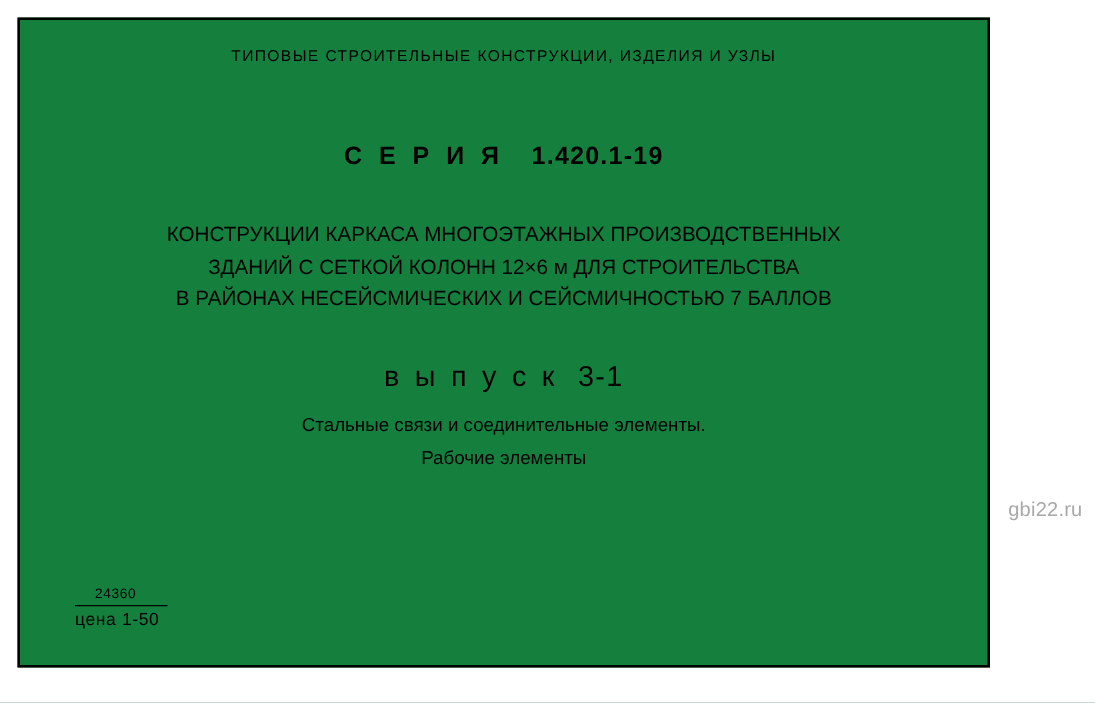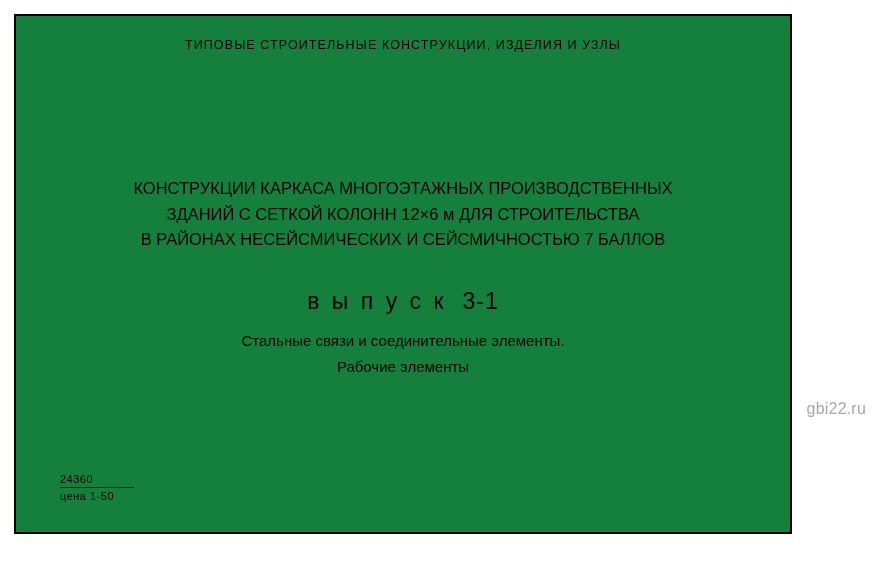--- a/index.html
+++ b/index.html
@@ -117,31 +117,32 @@
     left: 44px;
     bottom: 28px;
     font-size: 11px;
     line-height: 1.25;
     color: #000;
     letter-spacing: 0.5px;
   }
   .code-stamp .code-number {
     display: block;
     padding-bottom: 1px;
+    margin-left: 16px;
   }
   .code-stamp .code-rule {
     display: block;
     width: 74px;
     height: 1px;
     background: #000;
     margin: 0 0 2px 0;
   }
   .code-stamp .code-price {
     display: block;
-    font-size: 11px;
+    font-size: 14px;
     letter-spacing: 0.5px;
   }
 
   
   .watermark {
     position: absolute;
     right: 10px;
     top: 400px;
     font-size: 16px;
     color: #a8a8a8;
@@ -150,20 +151,23 @@
   }
 </style>
 </head>
 <body>
 
 <div class="sheet-frame">
   <div class="sheet-inner">
 
     <div class="doc-header">ТИПОВЫЕ СТРОИТЕЛЬНЫЕ КОНСТРУКЦИИ, ИЗДЕЛИЯ И УЗЛЫ</div>
 
+    <div class="series-line">
+      <span class="series-label">С Е Р И Я</span><span class="series-number">1.420.1-19</span>
+    </div>
 
     <div class="title-block">
       <div class="tline">КОНСТРУКЦИИ КАРКАСА МНОГОЭТАЖНЫХ ПРОИЗВОДСТВЕННЫХ</div>
       <div class="tline">ЗДАНИЙ С СЕТКОЙ КОЛОНН 12×6 м ДЛЯ СТРОИТЕЛЬСТВА</div>
       <div class="tline">В РАЙОНАХ НЕСЕЙСМИЧЕСКИХ И СЕЙСМИЧНОСТЬЮ 7 БАЛЛОВ</div>
     </div>
 
     <div class="issue-line">
       <span class="issue-label">в ы п у с к</span><span class="issue-number">3-1</span>
     </div>

